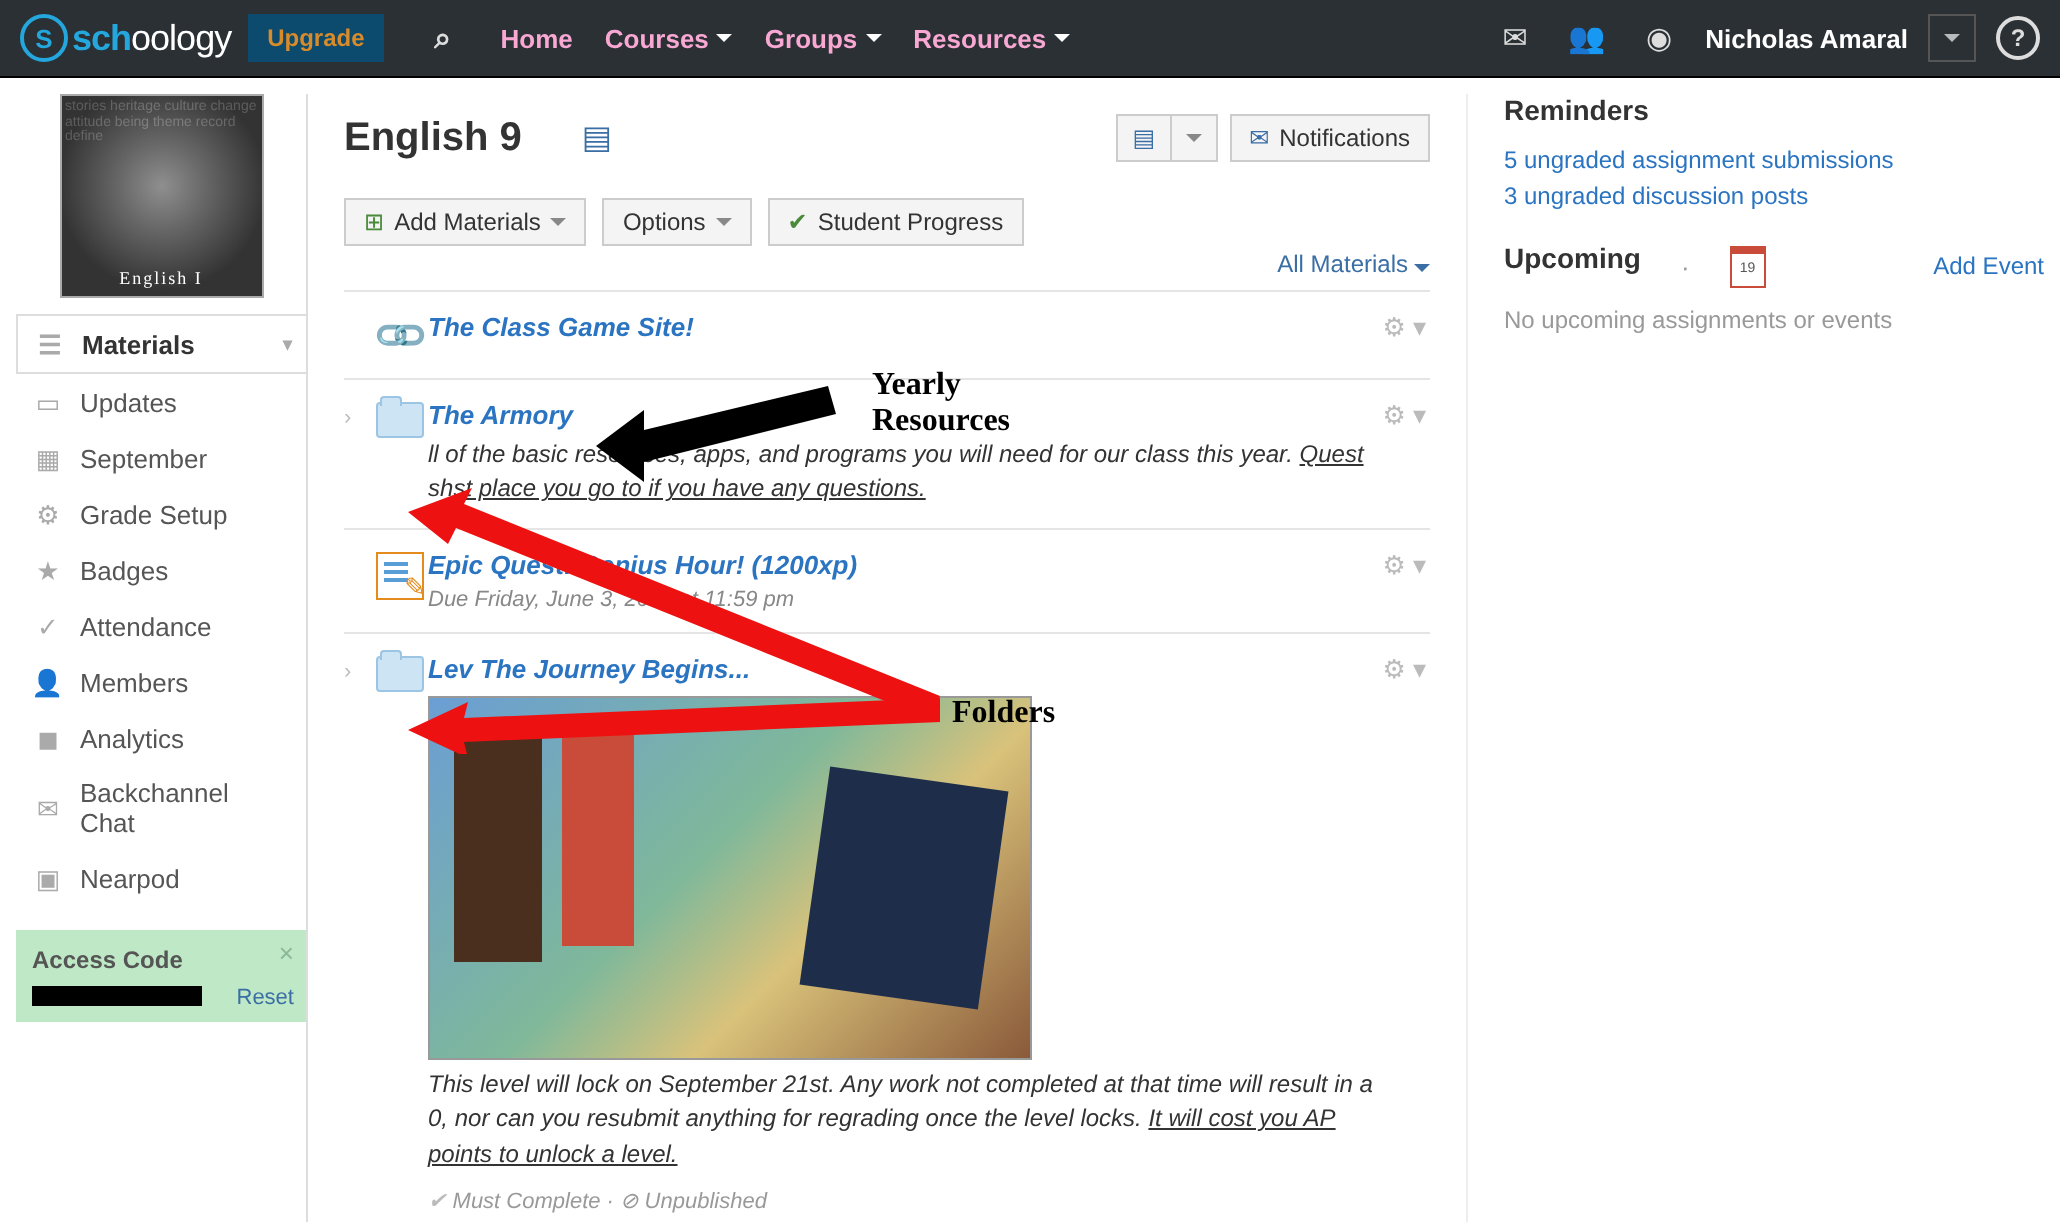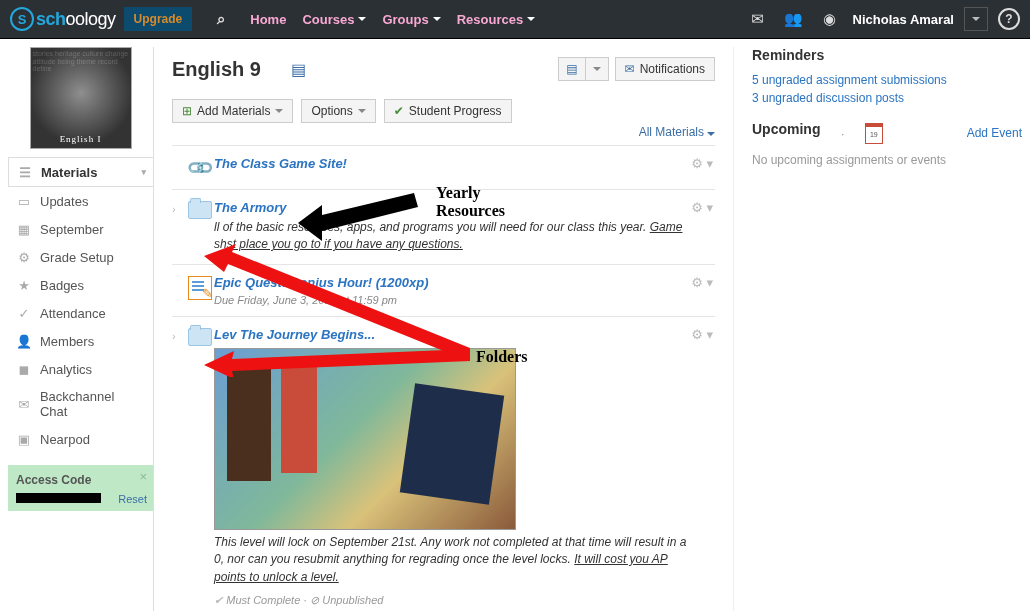--- a/index.html
+++ b/index.html
@@ -235,21 +235,21 @@
             <span class="link-icon">🔗</span>
           </div>
           <div class="mat-body"><a class="mat-title">The Class Game Site!</a></div>
           <div class="mat-gear">⚙ ▾</div>
         </div>
         <div class="mat">
           <div class="mat-chev">›</div>
           <div class="mat-icon">
             <div class="folder-icon"></div>
           </div>
-          <div class="mat-body"><a class="mat-title">The Armory</a><div class="mat-desc">ll of the basic resources, apps, and programs you will need for our class this year. <span class="und">Game</span><br>sh<span class="und">st place you go to if you have any questions.</span></div></div>
+          <div class="mat-body"><a class="mat-title">The Armory</a><div class="mat-desc">ll of the basic resources, apps, and programs you will need for our class this year. <span class="und">Quest</span><br>sh<span class="und">st place you go to if you have any questions.</span></div></div>
           <div class="mat-gear">⚙ ▾</div>
         </div>
         <div class="mat">
           <div class="mat-chev"></div>
           <div class="mat-icon">
             <div class="assign-icon"></div>
           </div>
           <div class="mat-body"><a class="mat-title">Epic Quest: Genius Hour! (1200xp)</a><div class="mat-sub">Due Friday, June 3, 2016 at 11:59 pm</div></div>
           <div class="mat-gear">⚙ ▾</div>
         </div>

